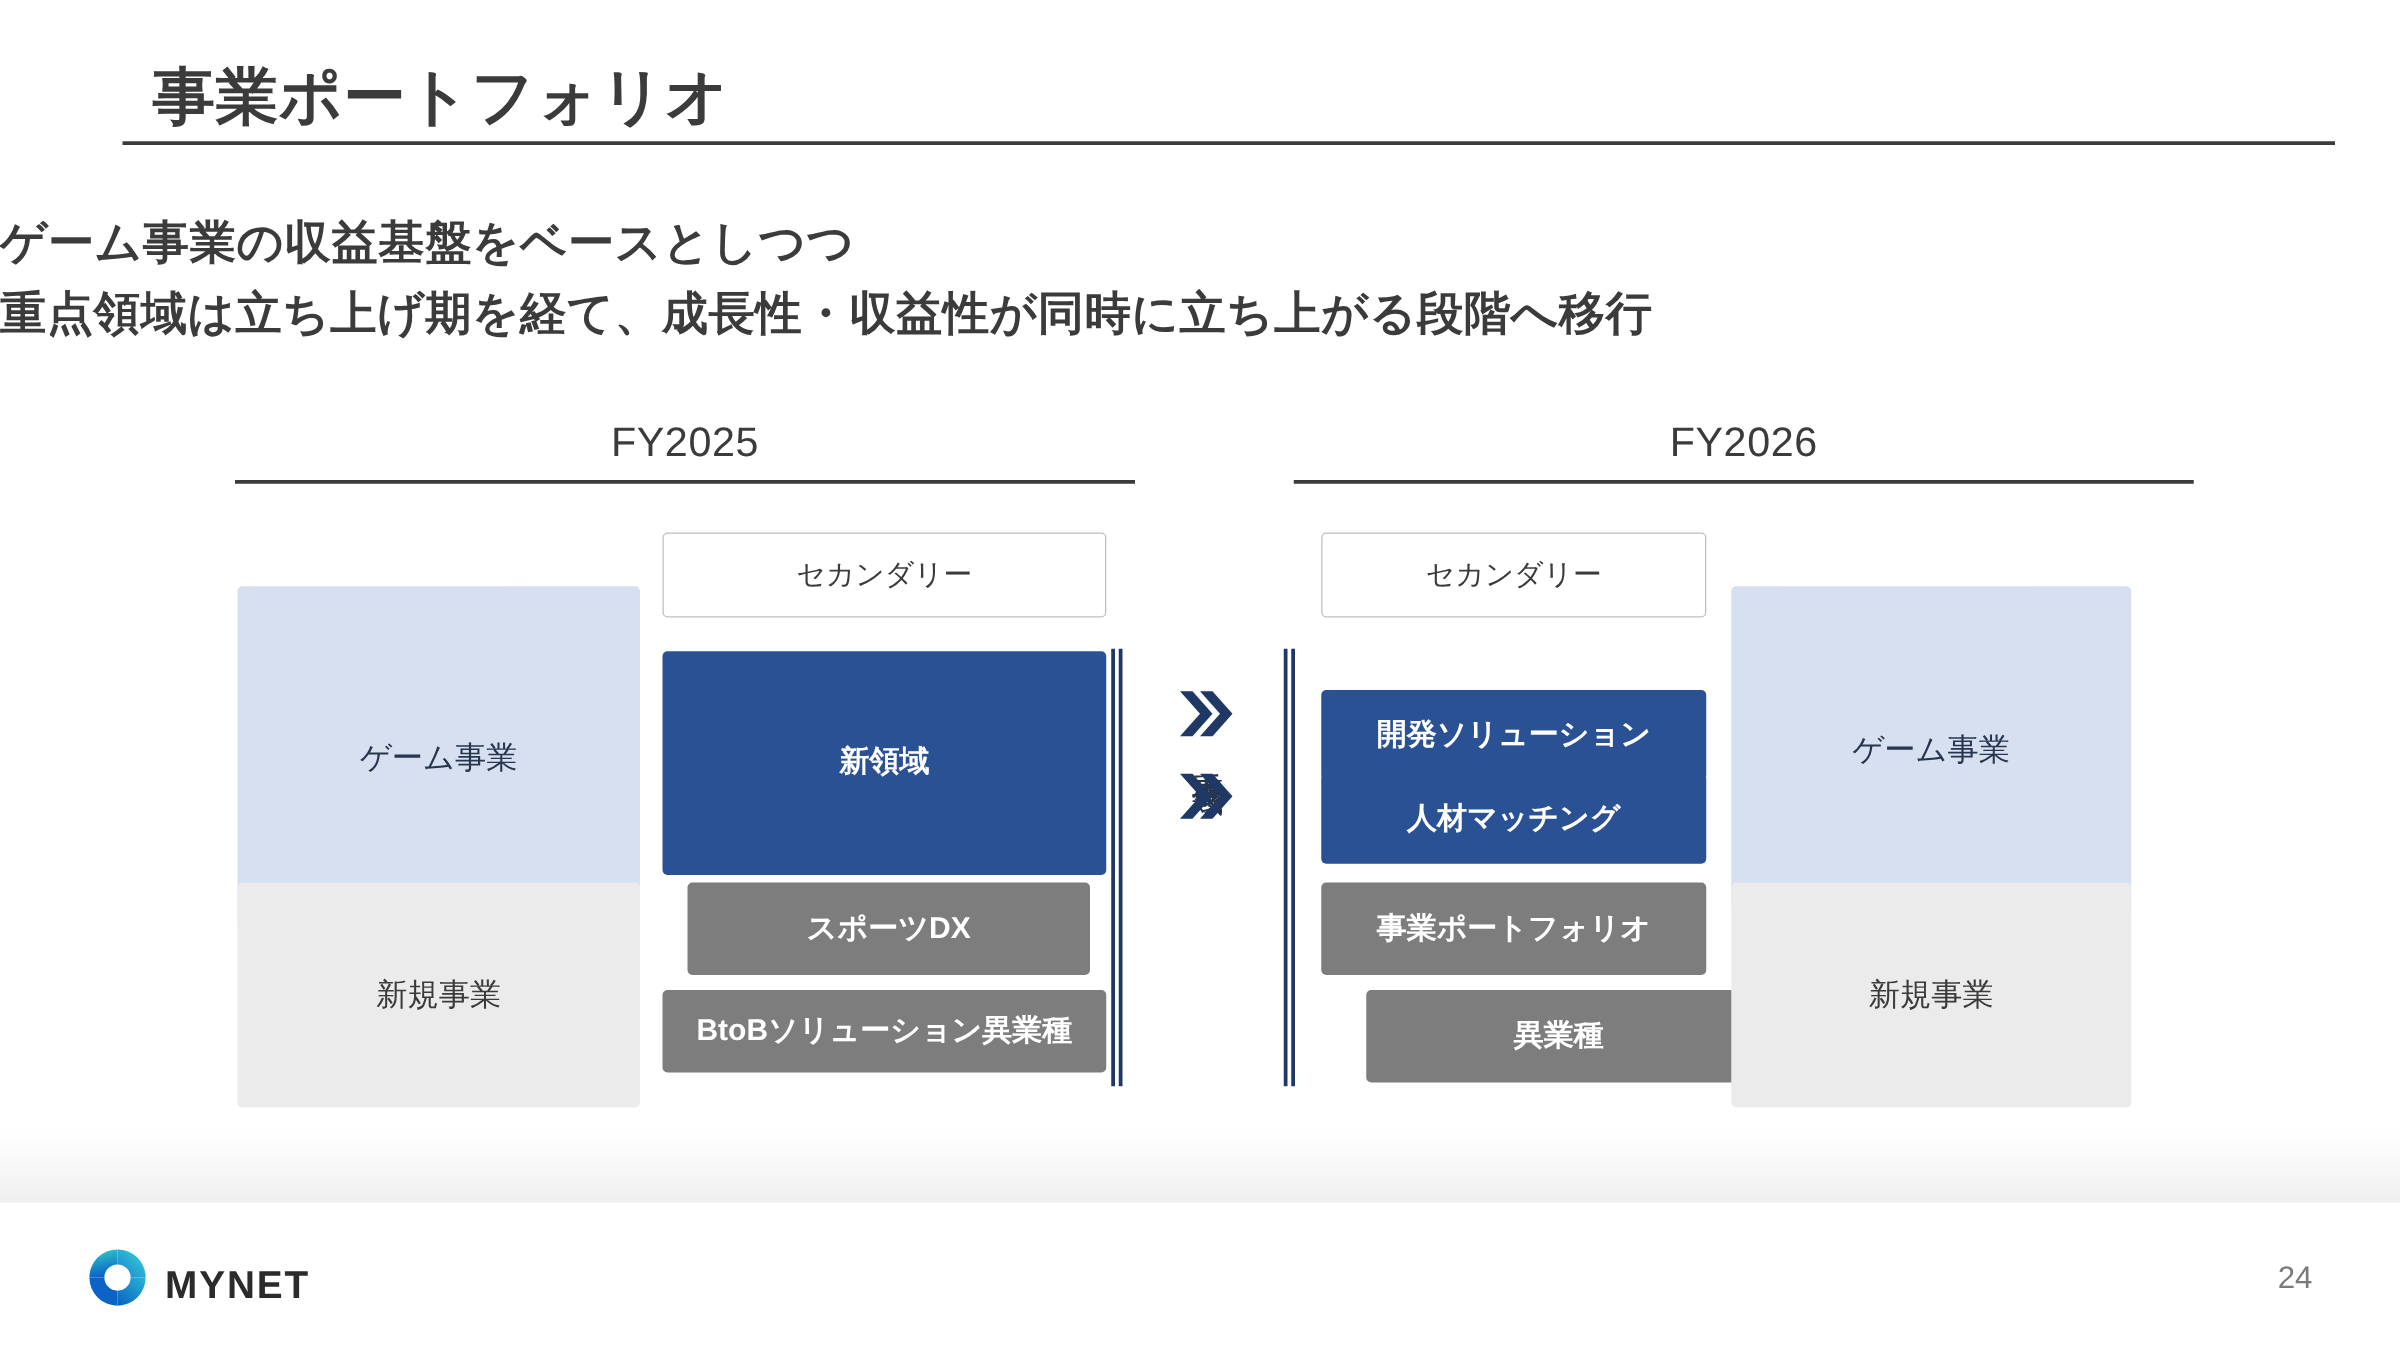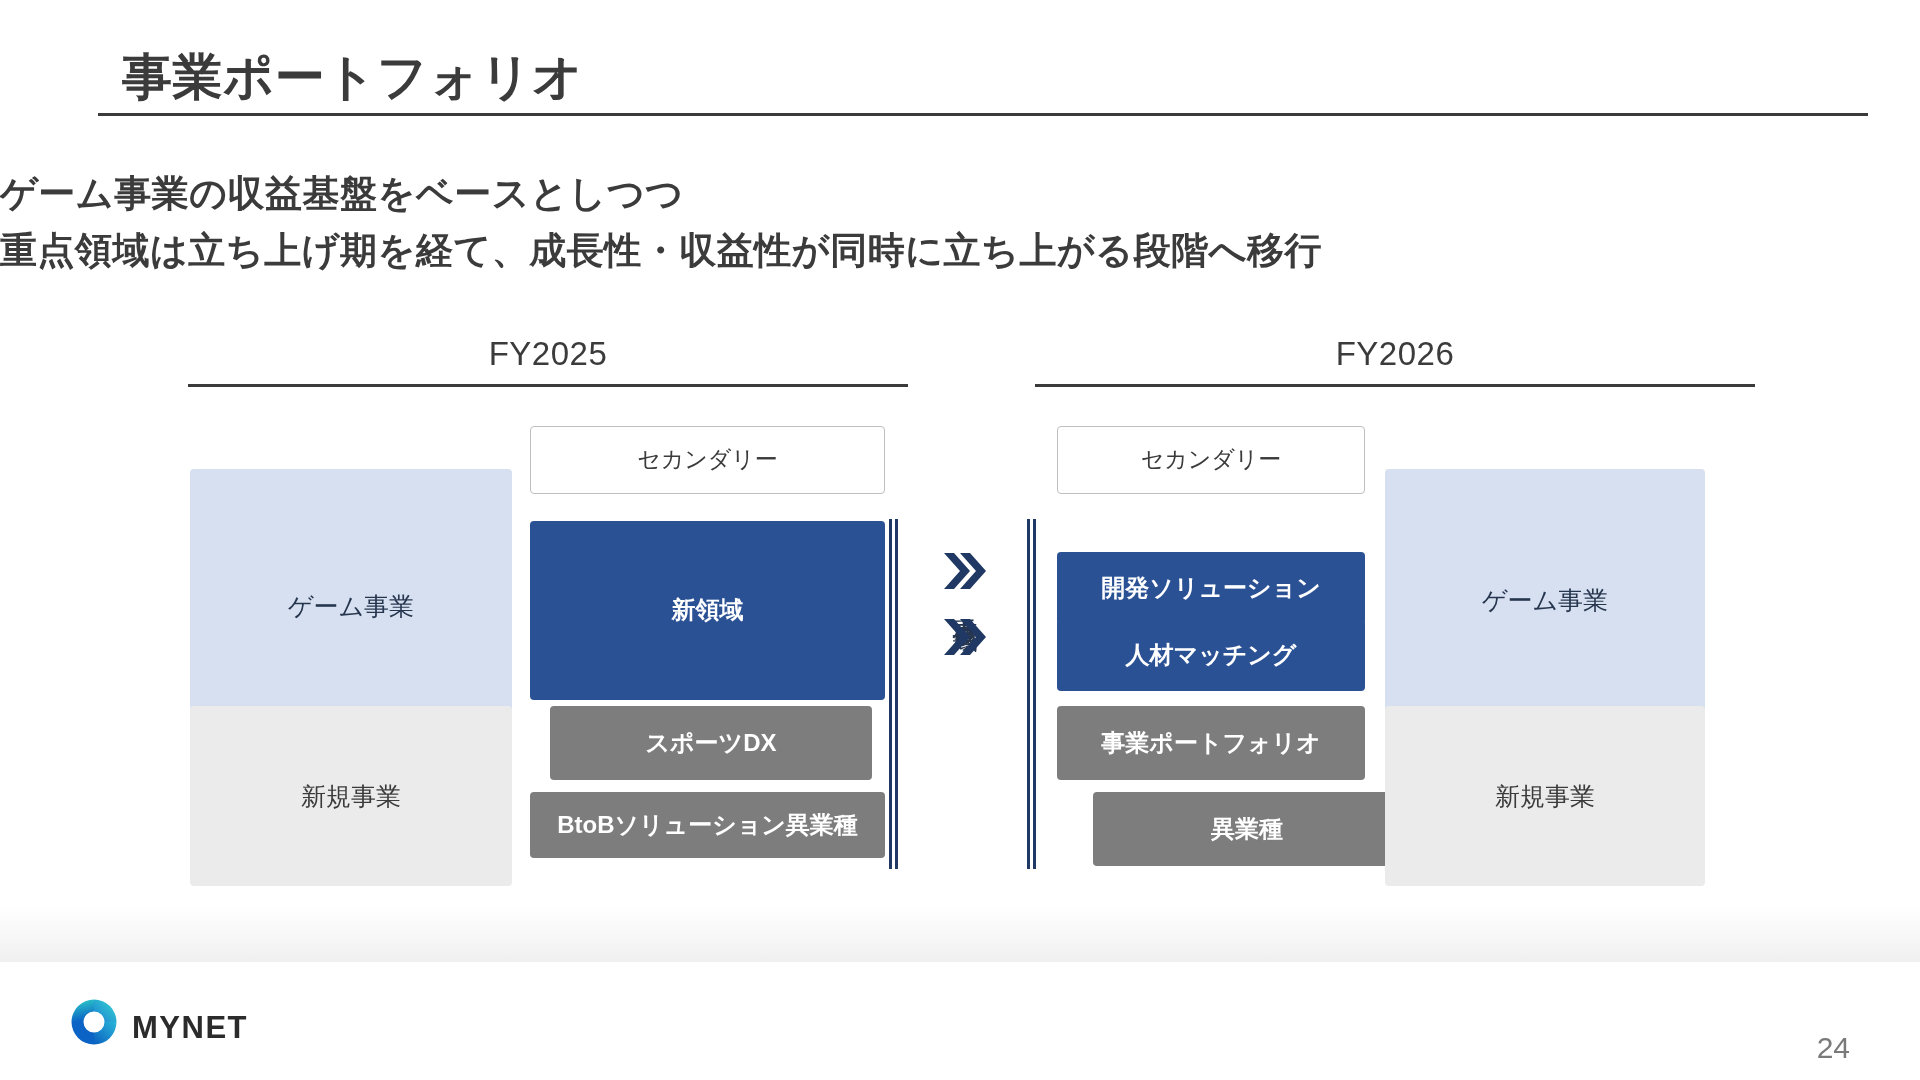--- a/index.html
+++ b/index.html
@@ -216,23 +216,22 @@
   .logo-word {
     font-size: 31px;
     font-weight: 700;
     color: #2b2b2b;
     letter-spacing: 1.5px;
   }
   .page-no {
     position: absolute;
     right: 70px;
     top: 1008px;
-    font-size: 30px;
+    font-size: 25px;
     color: #7a7a7a;
-    margin-top: 23px;
   }
 </style>
 </head>
 <body>
 
 <div id="slide">
 
   <div class="slide-title">事業ポートフォリオ</div>
   <div class="title-rule"></div>
 

